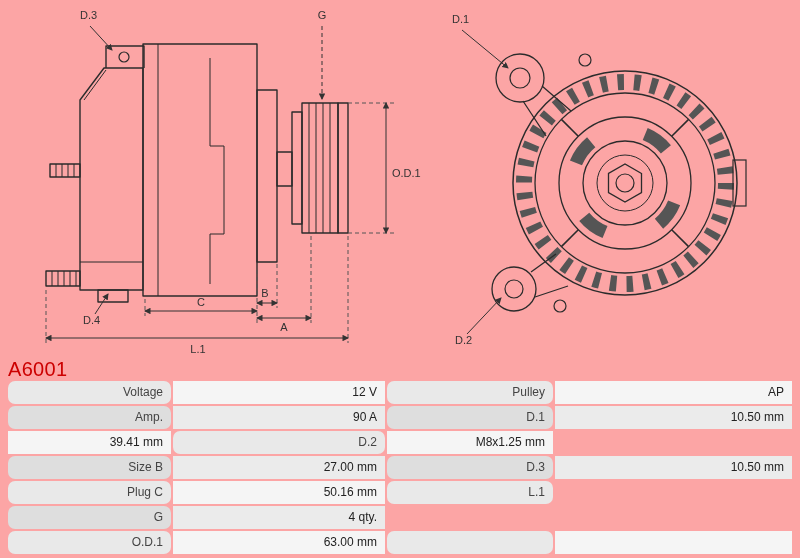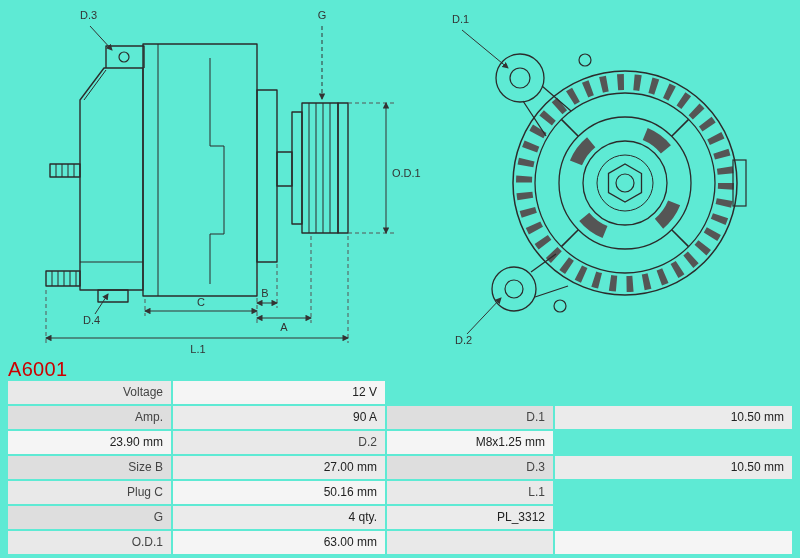--- a/index.html
+++ b/index.html
@@ -1,37 +1,37 @@
 <!DOCTYPE html>
 <html><head>
 <meta charset="utf-8">
 <style>
   html,body { margin:0; padding:0; background:#fff; }
   .page {
-    position:relative; width:800px; height:558px; background:#5eead4;
+    position:relative; width:800px; height:558px; background:#fca5a5;
     font-family:"Liberation Sans", sans-serif; overflow:hidden;
   }
   .diagram { position:absolute; top:0; left:0; }
   .diagram text { font-family:"Liberation Sans", sans-serif; font-size:11px; fill:#333; }
   .part-number {
     position:absolute; left:8px; top:358px;
     font-size:20px; color:#cc0000; letter-spacing:0.3px;
   }
   .spec-table {
     position:absolute; left:8px; top:381px; width:784px;
     display:flex; flex-direction:column; gap:2px;
     font-size:12px;
   }
   .row { display:grid; grid-template-columns:163px 212px 166px 1fr; gap:2px; }
   .cell {
     height:23px; line-height:23px; text-align:right;
     padding-right:8px; box-sizing:border-box;
     white-space:nowrap; overflow:hidden;
   }
-  .lbl { color:#444; }
+  .lbl { color:#444;border-radius:7px; }
   .val { color:#222; }
   .row:nth-child(odd)  .lbl { background:#e9e9e9; }
   .row:nth-child(odd)  .val { background:#f5f5f5; }
   .row:nth-child(even) .lbl { background:#dedede; }
   .row:nth-child(even) .val { background:#ebebeb; }
 </style>
 </head>
 <body>
 
 <div class="page">
@@ -158,47 +158,48 @@
     <text x="452" y="23">D.1</text>
     <text x="455" y="344">D.2</text>
   </svg>
 
   <div class="part-number">A6001</div>
 
   <div class="spec-table">
     <div class="row">
       <div class="cell lbl">Voltage</div>
       <div class="cell val">12 V</div>
+      <div class="cell lbl">Pulley</div>
+      <div class="cell val">AP</div>
     </div>
     <div class="row">
       <div class="cell lbl">Amp.</div>
       <div class="cell val">90 A</div>
       <div class="cell lbl">D.1</div>
       <div class="cell val">10.50 mm</div>
     </div>
     <div class="row">
-      <div class="cell val">23.90 mm</div>
+      <div class="cell val">39.41 mm</div>
       <div class="cell lbl">D.2</div>
       <div class="cell val">M8x1.25 mm</div>
     </div>
     <div class="row">
       <div class="cell lbl">Size B</div>
       <div class="cell val">27.00 mm</div>
       <div class="cell lbl">D.3</div>
       <div class="cell val">10.50 mm</div>
     </div>
     <div class="row">
       <div class="cell lbl">Plug C</div>
       <div class="cell val">50.16 mm</div>
       <div class="cell lbl">L.1</div>
     </div>
     <div class="row">
       <div class="cell lbl">G</div>
       <div class="cell val">4 qty.</div>
-      <div class="cell val">PL_3312</div>
     </div>
     <div class="row">
       <div class="cell lbl">O.D.1</div>
       <div class="cell val">63.00 mm</div>
       <div class="cell lbl"></div>
       <div class="cell val"></div>
     </div>
   </div>
 
 </div>

